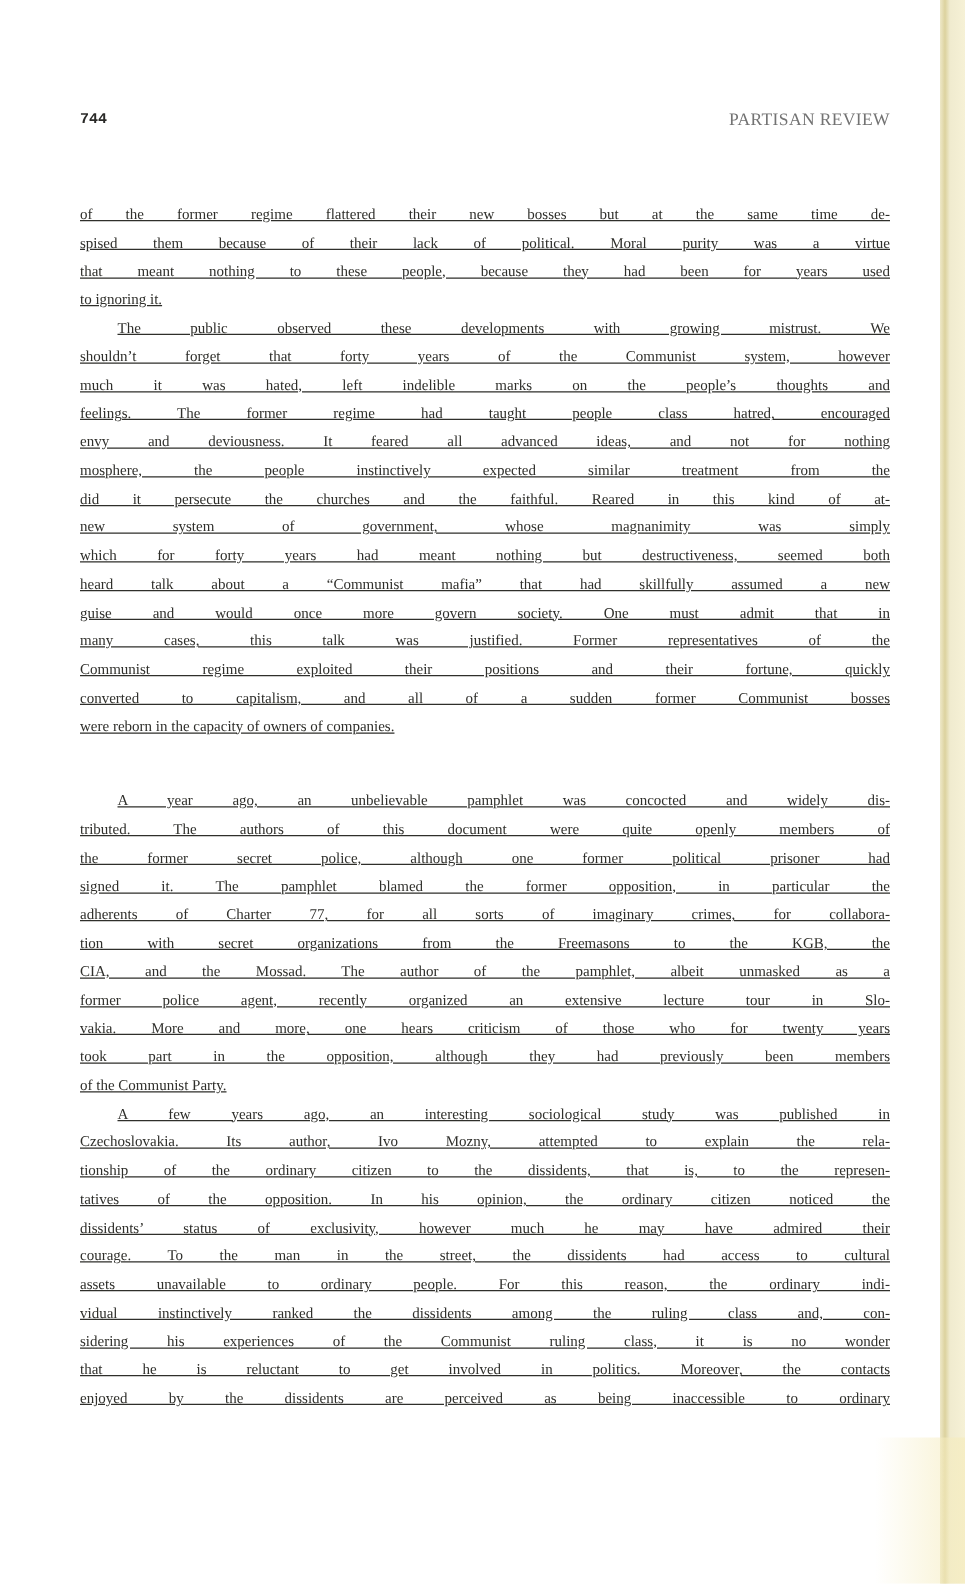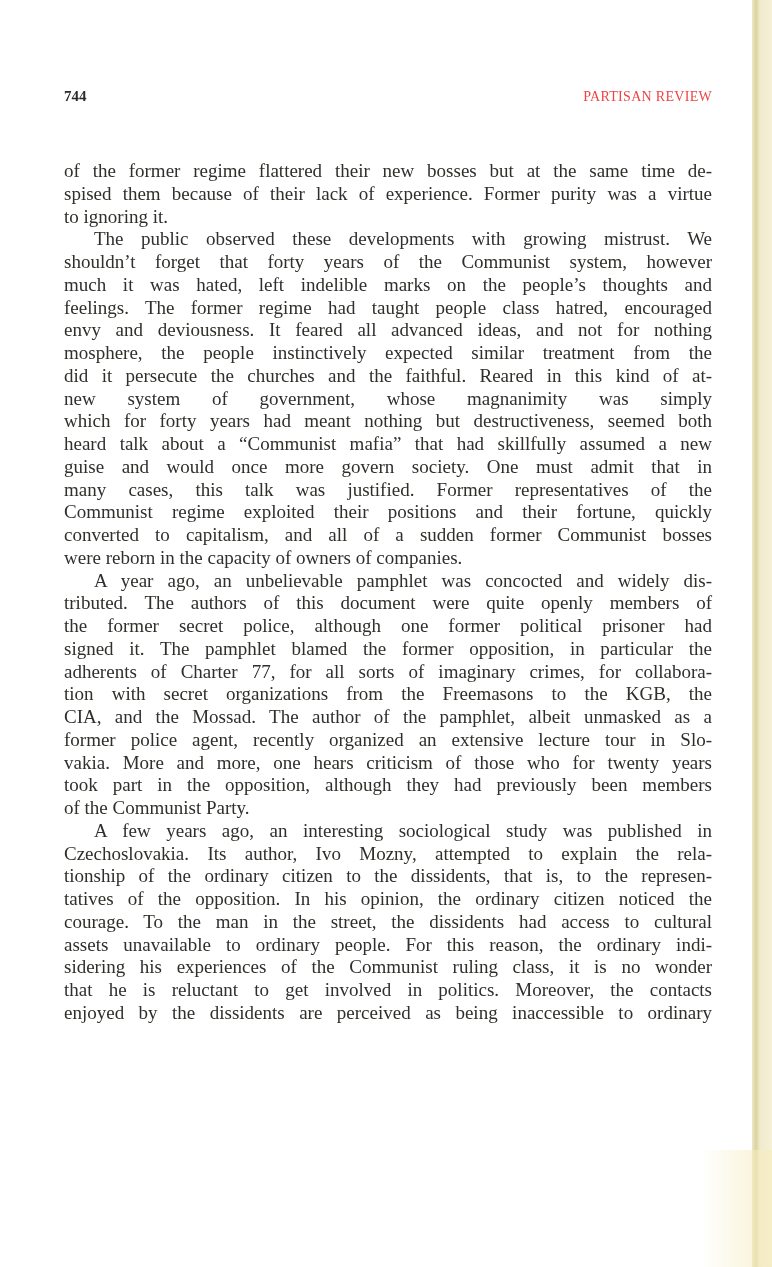--- a/index.html
+++ b/index.html
@@ -20,33 +20,33 @@
   }
   .edge-bottom {
     position: absolute; left: 700px; top: 1150px; width: 72px; height: 117px;
     background: linear-gradient(to right, rgba(255,255,255,0), rgba(245,236,190,0.7));
   }
   .running-head {
     position: absolute; top: 88px; left: 64px; width: 648px; height: 24px;
   }
   .page-number {
     position: absolute; left: 0; top: 0;
-    font-family: Liberation Serif, serif;
-    font-weight: bold; font-size: 15px; color: #2a2a28;
+    font-family: Liberation Mono, monospace;
+    font-weight: bold; font-size: 12px; color: #2a2a28;
     letter-spacing: 0px;
   }
   .journal-title {
     position: absolute; right: 0; top: 1px;
     font-family: "Liberation Serif", serif;
-    font-size: 14px; color: #ef4444; letter-spacing: 0.3px;
+    font-size: 14px; color: #737373; letter-spacing: 0.3px;
   }
   .body-text {
     position: absolute; left: 64px; top: 160px; width: 648px;
-    font-size: 19px; line-height: 22.75px;
-    text-align: justify; hyphens: manual;
+    font-size: 12px; line-height: 22.75px;
+    text-align: justify; hyphens: manual; text-decoration: underline;
   }
   .para { margin: 0; text-indent: 30px; }
   .para.first { text-indent: 0; }
   .line { display: block; text-align: justify; text-align-last: justify; white-space: nowrap; overflow: visible; }
   .line.last { text-align-last: left; }
 </style>
 </head>
 <body>
 
 <div class="page-bg"></div>
@@ -54,57 +54,60 @@
 <div class="edge-bottom"></div>
 
 <div class="running-head">
   <span class="page-number">744</span>
   <span class="journal-title">PARTISAN REVIEW</span>
 </div>
 
 <div class="body-text" id="body-text">
     <div class="para first" style="text-indent: 0px;">
       <span class="line">of the former regime flattered their new bosses but at the same time de-</span>
-      <span class="line">spised them because of their lack of experience. Former purity was a virtue</span>
+      <span class="line">spised them because of their lack of political. Moral purity was a virtue</span>
+      <span class="line">that meant nothing to these people, because they had been for years used</span>
       <span class="line last">to ignoring it.</span>
     </div>
     <div class="para" style="text-indent: 0px;">
       <span class="line" style="padding-left: 30px;">The public observed these developments with growing mistrust. We</span>
       <span class="line">shouldn’t forget that forty years of the Communist system, however</span>
       <span class="line">much it was hated, left indelible marks on the people’s thoughts and</span>
       <span class="line">feelings. The former regime had taught people class hatred, encouraged</span>
       <span class="line">envy and deviousness. It feared all advanced ideas, and not for nothing</span>
       <span class="line">mosphere, the people instinctively expected similar treatment from the</span>
       <span class="line">did it persecute the churches and the faithful. Reared in this kind of at-</span>
       <span class="line">new system of government, whose magnanimity was simply</span>
       <span class="line">which for forty years had meant nothing but destructiveness, seemed both</span>
       <span class="line">heard talk about a “Communist mafia” that had skillfully assumed a new</span>
       <span class="line">guise and would once more govern society. One must admit that in</span>
       <span class="line">many cases, this talk was justified. Former representatives of the</span>
       <span class="line">Communist regime exploited their positions and their fortune, quickly</span>
       <span class="line">converted to capitalism, and all of a sudden former Communist bosses</span>
       <span class="line last">were reborn in the capacity of owners of companies.</span>
     </div>
-    <div class="para" style="text-indent: 0px;">
+    <div class="para" style="text-indent: 0px; margin-top: 37px;">
       <span class="line" style="padding-left: 30px;">A year ago, an unbelievable pamphlet was concocted and widely dis-</span>
       <span class="line">tributed. The authors of this document were quite openly members of</span>
       <span class="line">the former secret police, although one former political prisoner had</span>
       <span class="line">signed it. The pamphlet blamed the former opposition, in particular the</span>
       <span class="line">adherents of Charter 77, for all sorts of imaginary crimes, for collabora-</span>
       <span class="line">tion with secret organizations from the Freemasons to the KGB, the</span>
       <span class="line">CIA, and the Mossad. The author of the pamphlet, albeit unmasked as a</span>
       <span class="line">former police agent, recently organized an extensive lecture tour in Slo-</span>
       <span class="line">vakia. More and more, one hears criticism of those who for twenty years</span>
       <span class="line">took part in the opposition, although they had previously been members</span>
       <span class="line last">of the Communist Party.</span>
     </div>
     <div class="para" style="text-indent: 0px;">
       <span class="line" style="padding-left: 30px;">A few years ago, an interesting sociological study was published in</span>
       <span class="line">Czechoslovakia. Its author, Ivo Mozny, attempted to explain the rela-</span>
       <span class="line">tionship of the ordinary citizen to the dissidents, that is, to the represen-</span>
       <span class="line">tatives of the opposition. In his opinion, the ordinary citizen noticed the</span>
+      <span class="line">dissidents’ status of exclusivity, however much he may have admired their</span>
       <span class="line">courage. To the man in the street, the dissidents had access to cultural</span>
       <span class="line">assets unavailable to ordinary people. For this reason, the ordinary indi-</span>
+      <span class="line">vidual instinctively ranked the dissidents among the ruling class and, con-</span>
       <span class="line">sidering his experiences of the Communist ruling class, it is no wonder</span>
       <span class="line">that he is reluctant to get involved in politics. Moreover, the contacts</span>
       <span class="line">enjoyed by the dissidents are perceived as being inaccessible to ordinary</span>
     </div>
   </div>
 
 </body></html>

